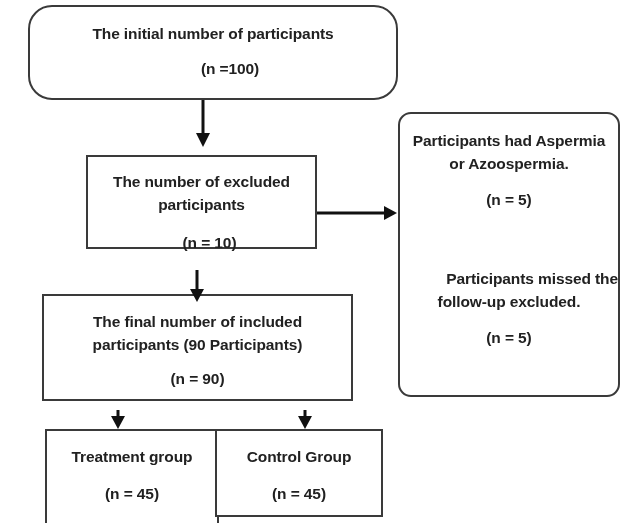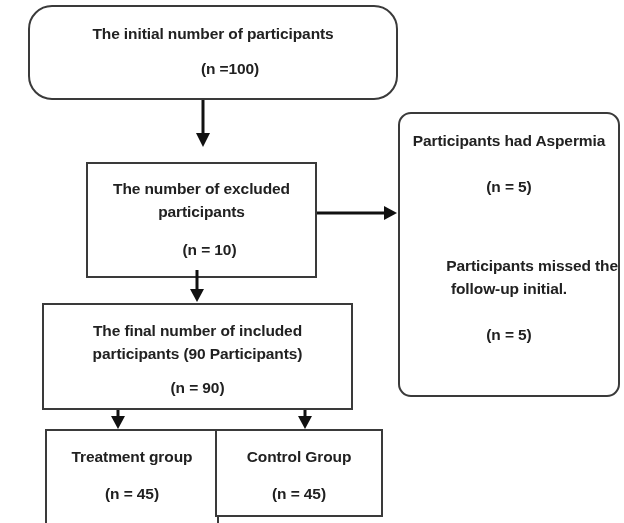--- a/index.html
+++ b/index.html
@@ -32,26 +32,26 @@
   }
   .box p {
     margin: 0;
     font-size: 15.5px;
     line-height: 23px;
     font-weight: 700;
     letter-spacing: -0.1px;
   }
   .box-initial   { left: 28px;  top: 5px;   width: 370px; height: 95px;  padding-top: 15px; border-radius: 24px; }
   .box-initial .n   { margin-top: 12px; padding-left: 34px; }
-  .box-excluded  { left: 86px;  top: 162px; width: 231px; height: 116px; padding-top: 13px; }
+  .box-excluded  { left: 86px;  top: 155px; width: 231px; height: 94px; padding-top: 13px; }
   .box-excluded .n  { margin-top: 15px; padding-left: 16px; }
   .box-reasons   { left: 398px; top: 112px; width: 222px; height: 285px; padding-top: 15px; border-radius: 13px; }
-  .box-reasons .n   { margin-top: 23px; }
+  .box-reasons .n   { margin-top: 13px; }
   .box-reasons .reason2-start { margin-top: 56px; text-align: right; }
-  .box-included  { left: 42px;  top: 303px; width: 311px; height: 107px; padding-top: 14px; }
+  .box-included  { left: 42px;  top: 294px; width: 311px; height: 107px; padding-top: 14px; }
   .box-included .n  { margin-top: 11px; }
   .box-treatment { left: 4px;   top: 429px; width: 174px; height: 102px;  padding-top: 14px; margin-left: 41px; }
   .box-treatment .n { margin-top: 14px; }
   .box-control   { left: 215px; top: 429px; width: 168px; height: 88px;  padding-top: 14px; text-align: center; }
   .box-control .n   { margin-top: 14px; }
   #arrow-layer {
     position: absolute;
     left: 0; top: 0;
     width: 624px; height: 523px;
     pointer-events: none;
@@ -70,23 +70,24 @@
   </div>
 
   <div class="box box-excluded">
     <p class="t">The number of excluded</p>
     <p class="t">participants</p>
     <p class="n">(n = 10)</p>
   </div>
 
   <div class="box box-reasons">
     <p class="t">Participants had Aspermia</p>
+    <p class="t">or Azoospermia.</p>
     <p class="n">(n = 5)</p>
     <p class="t reason2-start">Participants missed the</p>
-    <p class="t">follow-up initial.</p>
+    <p class="t">follow-up excluded.</p>
     <p class="n">(n = 5)</p>
   </div>
 
   <div class="box box-included">
     <p class="t">The final number of included</p>
     <p class="t">participants (90 Participants)</p>
     <p class="n">(n = 90)</p>
   </div>
 
   <div class="box box-treatment">

